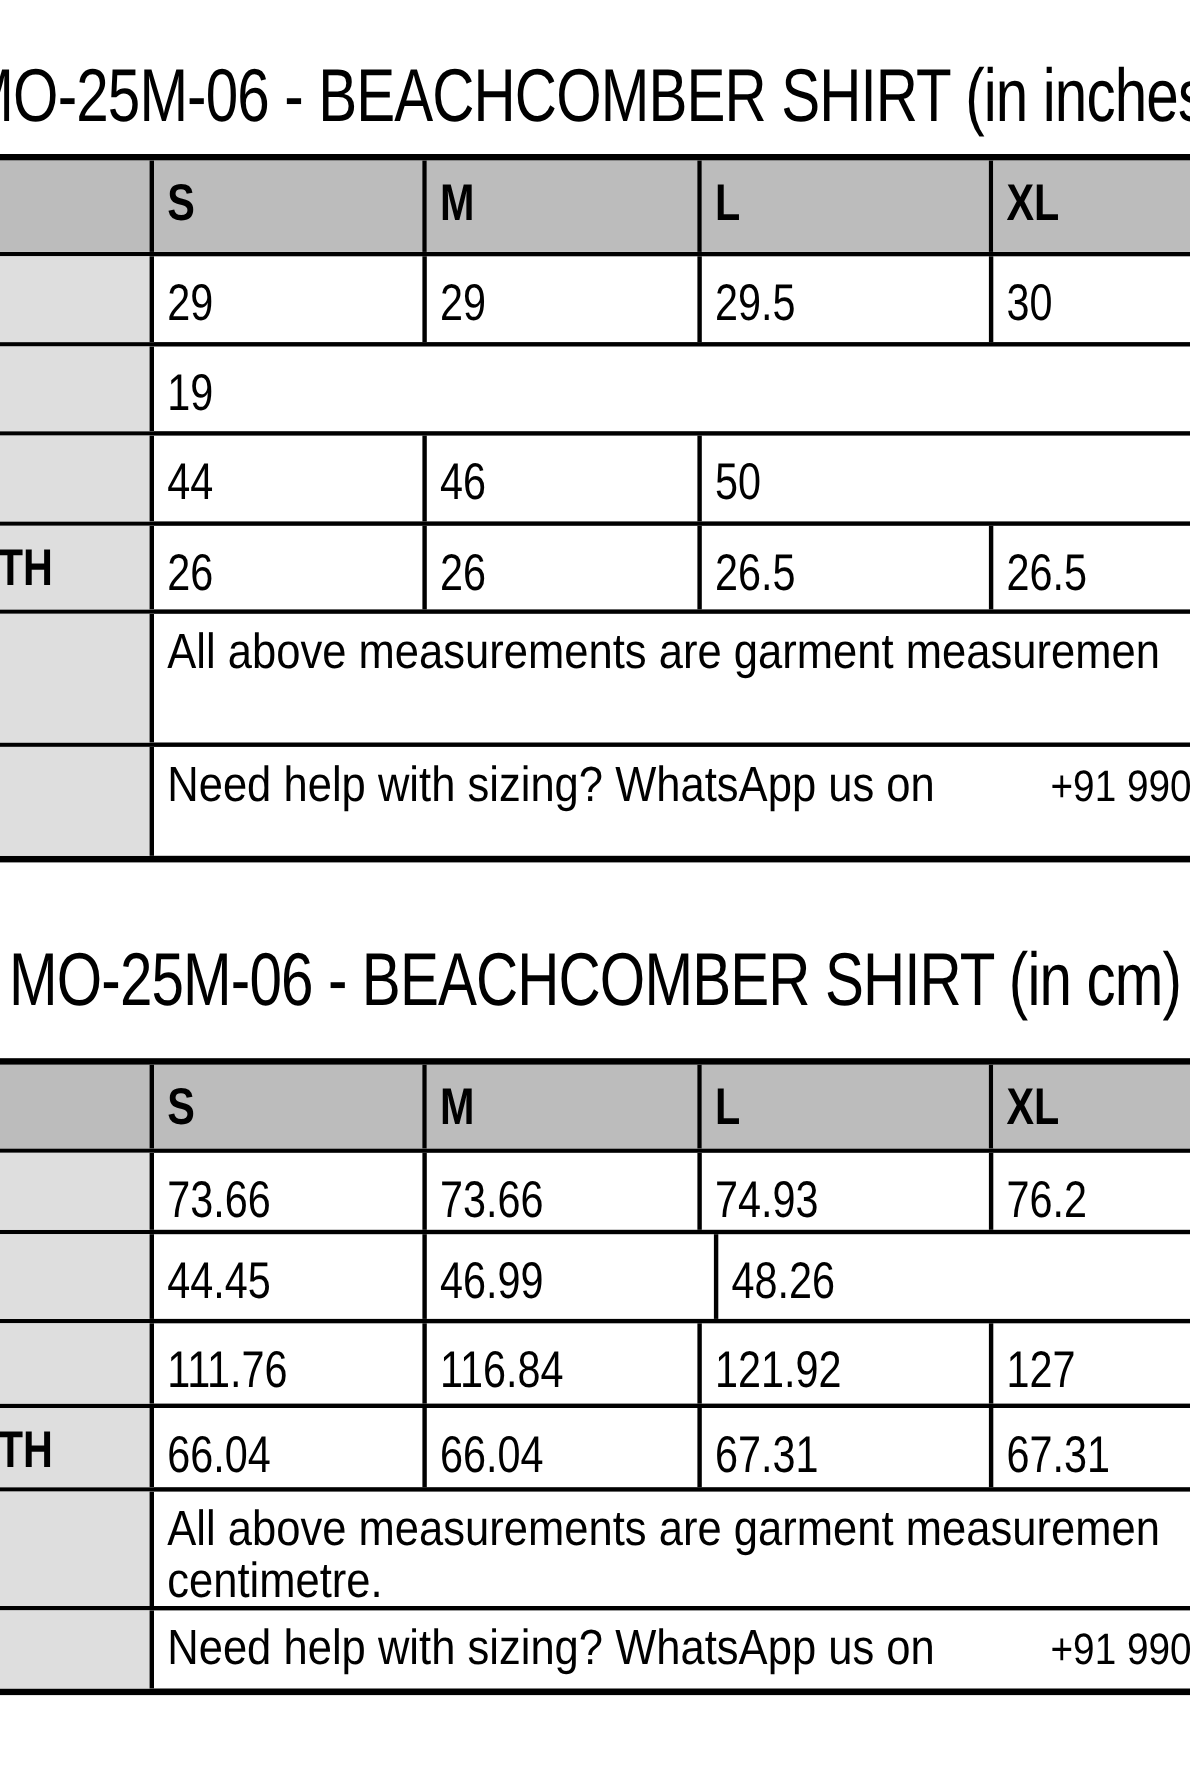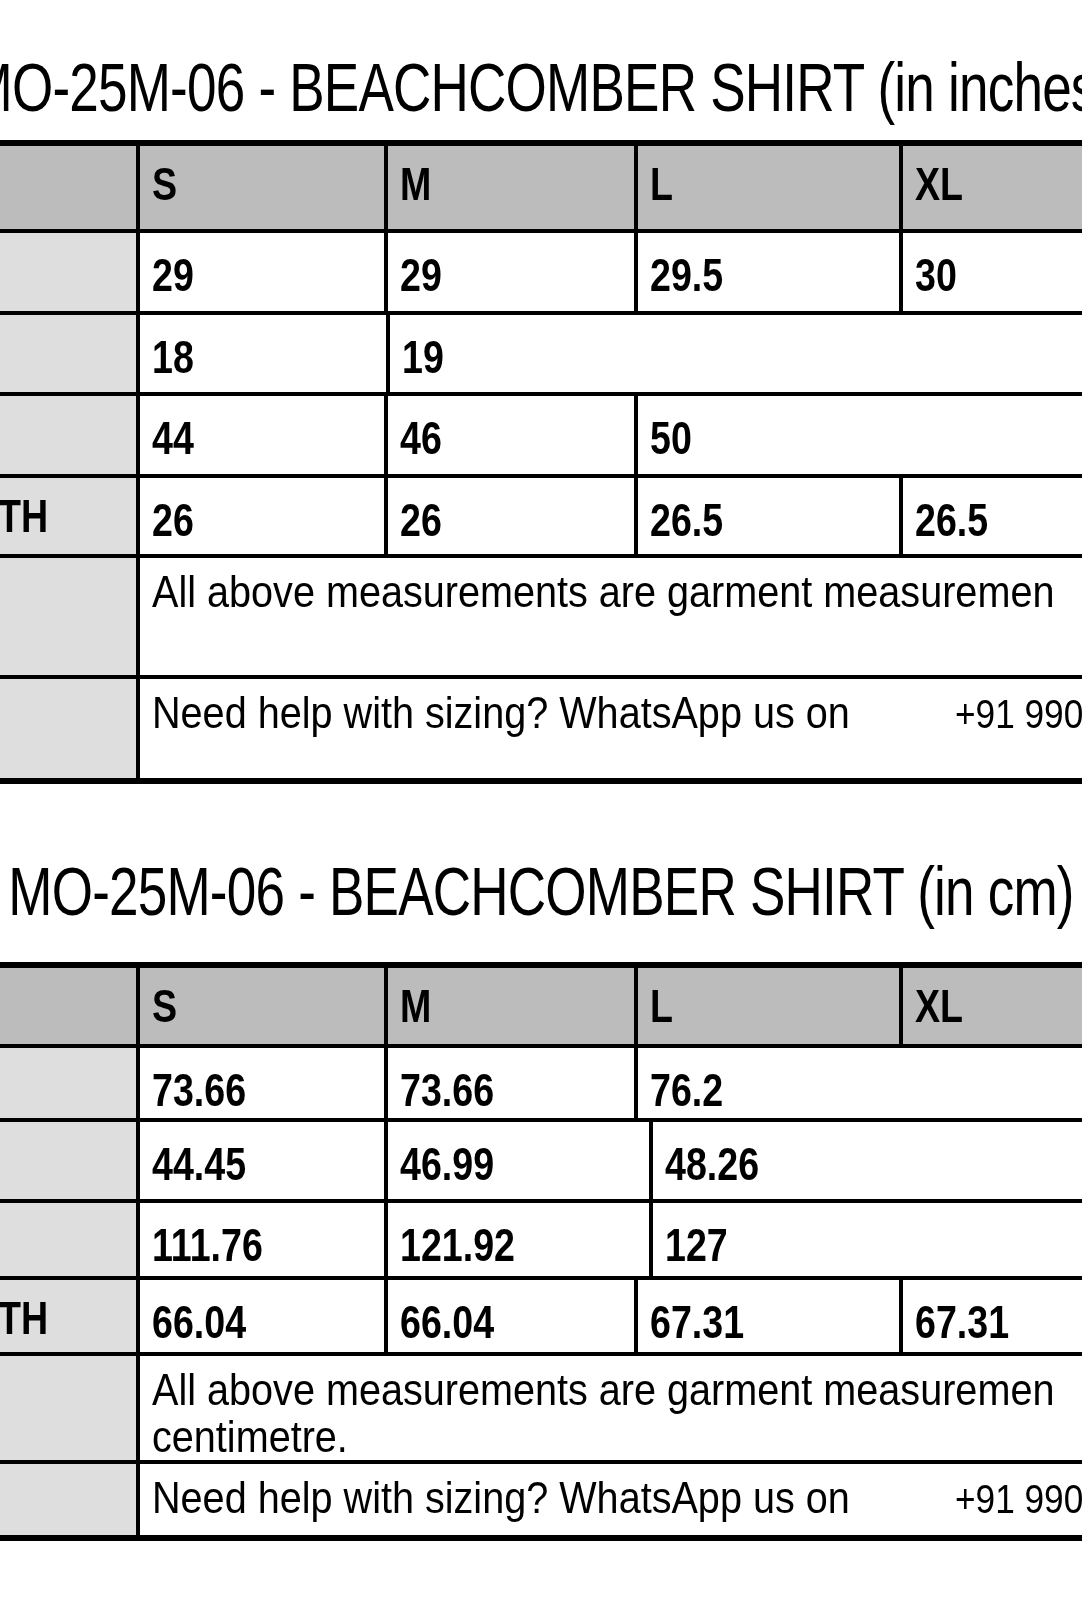--- a/index.html
+++ b/index.html
@@ -45,21 +45,21 @@
   #table-cm .r-3{height:76px;}
   #table-cm .r-n1{height:108px;}
   #table-cm .r-n2{height:75px;}
 
   .cell{box-sizing:border-box;border-right:4px solid #000;overflow:hidden;}
   .c0 {width:300px;padding:10px 0 0 158px;font-weight:700;font-size:47px;}
   .cs {width:248px;}
   .cm {width:250px;}
   .cl {width:265px;}
   .cxl{width:340px;border-right:none;}
-  .cs,.cm,.cl,.cxl{padding:14px 0 0 12px;font-size:47px;font-weight:bold;}
+  .cs,.cm,.cl,.cxl{padding:14px 0 0 12px;font-size:47px;}
 
   .r-hd .cell{background:#bcbcbc;font-weight:700;padding-top:10px;}
   .r-0 .c0,.r-1 .c0,.r-2 .c0,.r-3 .c0,.r-n1 .c0,.r-n2 .c0{background:#dedede;}
 
   .wide{flex:1;box-sizing:border-box;padding:10px 0 0 12px;
         font-size:45px;line-height:47px;overflow:hidden;}
   .line{white-space:nowrap;}
 
   
   .tx{display:inline-block;transform:scaleX(0.8);transform-origin:0 50%;white-space:nowrap;}
@@ -83,21 +83,20 @@
   <div class="row r-0">
     <div class="cell c0"><span class="tx"></span></div>
     <div class="cell cs"><span class="tx">29</span></div>
     <div class="cell cm"><span class="tx">29</span></div>
     <div class="cell cl"><span class="tx">29.5</span></div>
     <div class="cell cxl"><span class="tx">30</span></div>
   </div>
 
   <div class="row r-1">
     <div class="cell c0"><span class="tx"></span></div>
-    <div class="cell cm"><span class="tx">18</span></div>
     <div class="cell cxl"><span class="tx">19</span></div>
   </div>
 
   <div class="row r-2">
     <div class="cell c0"><span class="tx"></span></div>
     <div class="cell cs"><span class="tx">44</span></div>
     <div class="cell cm"><span class="tx">46</span></div>
     <div class="cell cxl"><span class="tx">50</span></div>
   </div>
 
@@ -133,33 +132,35 @@
     <div class="cell cs"><span class="tx">S</span></div>
     <div class="cell cm"><span class="tx">M</span></div>
     <div class="cell cl"><span class="tx">L</span></div>
     <div class="cell cxl"><span class="tx">XL</span></div>
   </div>
 
   <div class="row r-0">
     <div class="cell c0"><span class="tx"></span></div>
     <div class="cell cs"><span class="tx">73.66</span></div>
     <div class="cell cm"><span class="tx">73.66</span></div>
+    <div class="cell cl"><span class="tx">74.93</span></div>
     <div class="cell cxl"><span class="tx">76.2</span></div>
   </div>
 
   <div class="row r-1">
     <div class="cell c0"><span class="tx"></span></div>
     <div class="cell cs"><span class="tx">44.45</span></div>
     <div class="cell cl"><span class="tx">46.99</span></div>
     <div class="cell cxl"><span class="tx">48.26</span></div>
   </div>
 
   <div class="row r-2">
     <div class="cell c0"><span class="tx"></span></div>
     <div class="cell cs"><span class="tx">111.76</span></div>
+    <div class="cell cm"><span class="tx">116.84</span></div>
     <div class="cell cl"><span class="tx">121.92</span></div>
     <div class="cell cxl"><span class="tx">127</span></div>
   </div>
 
   <div class="row r-3">
     <div class="cell c0"><span class="tx">TH</span></div>
     <div class="cell cs"><span class="tx">66.04</span></div>
     <div class="cell cm"><span class="tx">66.04</span></div>
     <div class="cell cl"><span class="tx">67.31</span></div>
     <div class="cell cxl"><span class="tx">67.31</span></div>

